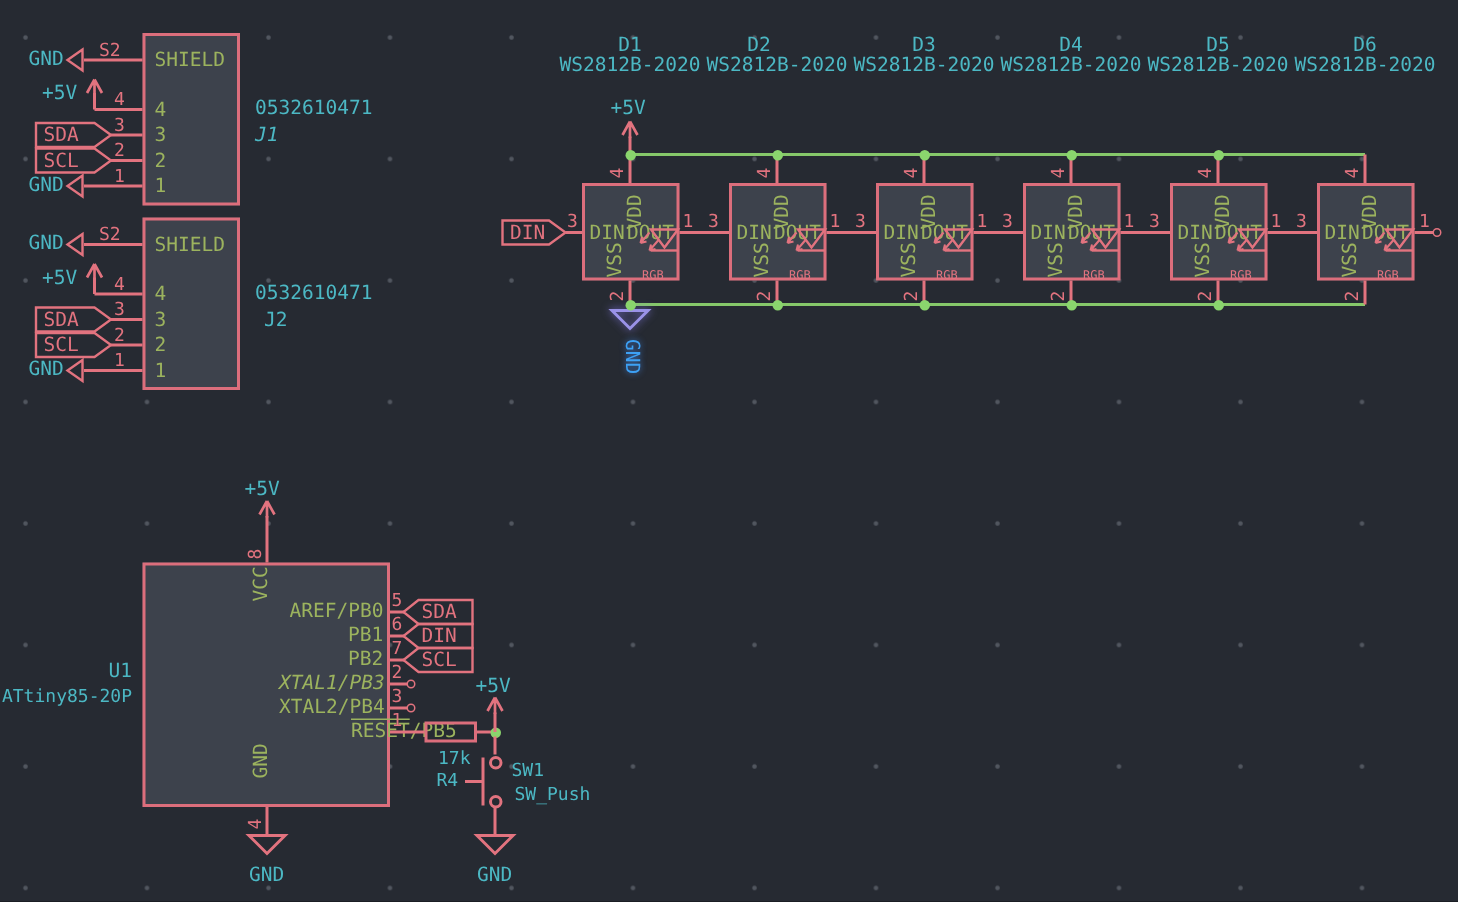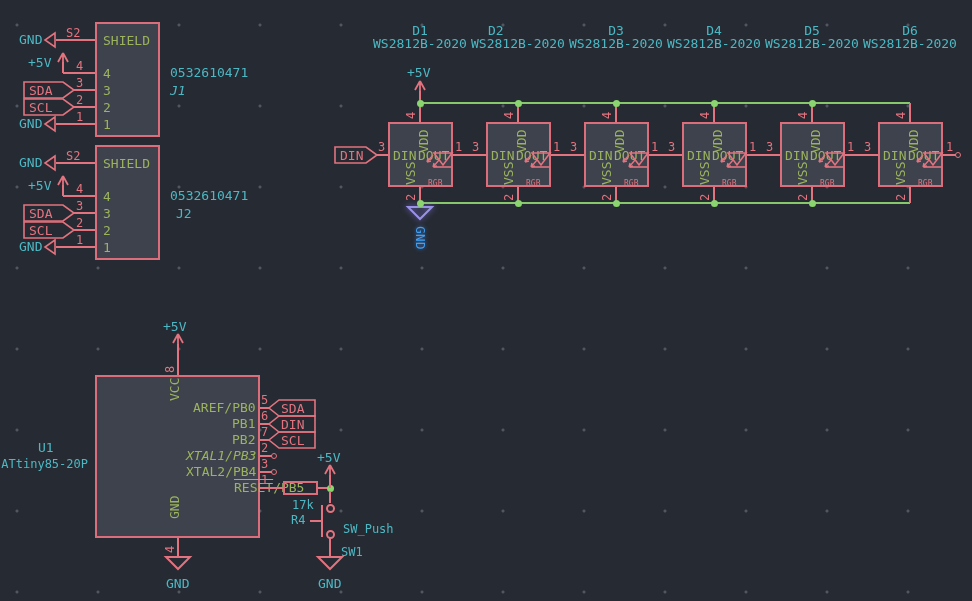--- a/index.html
+++ b/index.html
@@ -167,21 +167,21 @@
         <path d="M9 15 L27 15" stroke="#e2737f" stroke-width="1.6"></path>
         <path d="M8 3 L2 10 M2 10 l1,-4 M2 10 l4,-1" stroke="#e2737f" stroke-width="1.4" fill="none"></path>
         <path d="M14 8 L8 15 M8 15 l1,-4 M8 15 l4,-1" stroke="#e2737f" stroke-width="1.4" fill="none"></path>
       </svg>
     </div>
     <div class="t pink tiny" style="left: 428px; top: 180px;">RGB</div>
     <div class="w pinw" style="left: 453px; top: 154px; width: 33px; height: 2px;"></div>
     <div class="t pink n" style="left: 455px; top: 141px;">1</div>
     <div class="t pink n" style="left: 472px; top: 141px;">3</div>
     <div class="box" style="left: 486px; top: 122px; width: 65px; height: 65px;"></div>
-    <div class="t cyn" style="left: 488px; top: 24px; width: 94px; ">D2</div>
+    <div class="t cyn" style="left: 459px; top: 24px; width: 94px; text-align: center;">D2</div>
     <div class="t cyn" style="left: 471px; top: 37px; width: 94px; text-align: center;">WS2812B-2020</div>
     <div class="w pinw" style="left: 517px; top: 103px; width: 2px; height: 19px;"></div>
     <div class="w pinw" style="left: 517px; top: 187px; width: 2px; height: 16px;"></div>
     <div class="t pink n ccw" style="left: 503px; top: 119px;">4</div>
     <div class="t pink n ccw" style="left: 503px; top: 201px;">2</div>
     <div class="dot" style="left: 515px; top: 100px;"></div>
     <div class="dot" style="left: 515px; top: 200px;"></div>
     <div class="t grn" style="left: 491px; top: 149px;">DIN</div>
     <div class="t grn" style="left: 516px; top: 149px;">DOUT</div>
     <div class="t grn ccw" style="left: 515px; top: 153px;">VDD</div>
@@ -298,21 +298,21 @@
         <polygon points="1,1 32,1 43,9 32,17 1,17" stroke="#e2737f" stroke-width="1.6" fill="none"></polygon>
       </svg>
     </div>
     <div class="t pink" style="left: 340px; top: 149px;">DIN</div>
     <div class="t pink n" style="left: 378px; top: 141px;">3</div>
     <div class="w pinw" style="left: 377px; top: 154px; width: 11px; height: 2px;"></div>
     <div class="w pinw" style="left: 943px; top: 154px; width: 13px; height: 2px;"></div>
     <div class="t pink n" style="left: 946px; top: 141px;">1</div>
     <div class="ncc" style="left: 955px; top: 152px;"></div>
     <div class="box" style="left: 95px; top: 375px; width: 165px; height: 163px;"></div>
-    <div class="t cyn" style="left: 0px; top: 441px; width: 88px;  padding-left: 38px;">U1</div>
+    <div class="t cyn" style="left: 0px; top: 441px; width: 88px; text-align: right;">U1</div>
     <div class="t cyn" style="left: 0px; top: 458px; font-size: 12px; width: 88px; text-align: right;">ATtiny85-20P</div>
     <div class="t cyn" style="left: 163px; top: 320px;">+5V</div>
     <div class="shape" style="left: 171px; top: 333px;">
       <svg width="14" height="12" viewBox="0 0 14 12">
         <path d="M7 1 L2 10 M7 1 L12 10 M7 1 L7 12" stroke="#e2737f" stroke-width="1.8" fill="none"></path>
       </svg>
     </div>
     <div class="w pinw" style="left: 177px; top: 344px; width: 2px; height: 31px;"></div>
     <div class="t pink n ccw" style="left: 164px; top: 373px;">8</div>
     <div class="t grn ccw" style="left: 168px; top: 401px;">VCC</div>
@@ -373,21 +373,21 @@
       <svg width="14" height="12" viewBox="0 0 14 12">
         <path d="M7 1 L2 10 M7 1 L12 10 M7 1 L7 12" stroke="#e2737f" stroke-width="1.8" fill="none"></path>
       </svg>
     </div>
     <div class="w pinw" style="left: 329px; top: 475px; width: 2px; height: 13px;"></div>
     <div class="w pinw" style="left: 329px; top: 491px; width: 2px; height: 12px;"></div>
     <div class="swc" style="left: 326px; top: 504px;"></div>
     <div class="swc" style="left: 326px; top: 530px;"></div>
     <div class="w pinw" style="left: 321px; top: 505px; width: 2px; height: 32px;"></div>
     <div class="w pinw" style="left: 310px; top: 520px; width: 12px; height: 2px;"></div>
-    <div class="t cyn" style="left: 341px; top: 507px; font-size: 12px; margin-top: 39px;">SW1</div>
+    <div class="t cyn" style="left: 341px; top: 507px; font-size: 12px;">SW1</div>
     <div class="t cyn" style="left: 343px; top: 523px; font-size: 12px;">SW_Push</div>
     <div class="w pinw" style="left: 329px; top: 538px; width: 2px; height: 18px;"></div>
     <div class="shape" style="left: 316px; top: 556px;">
       <svg width="28" height="14" viewBox="0 0 28 14">
         <polygon points="2,1 26,1 14,13" stroke="#e2737f" stroke-width="2" fill="none"></polygon>
       </svg>
     </div>
     <div class="t cyn" style="left: 318px; top: 577px;">GND</div>
   </div>
 

